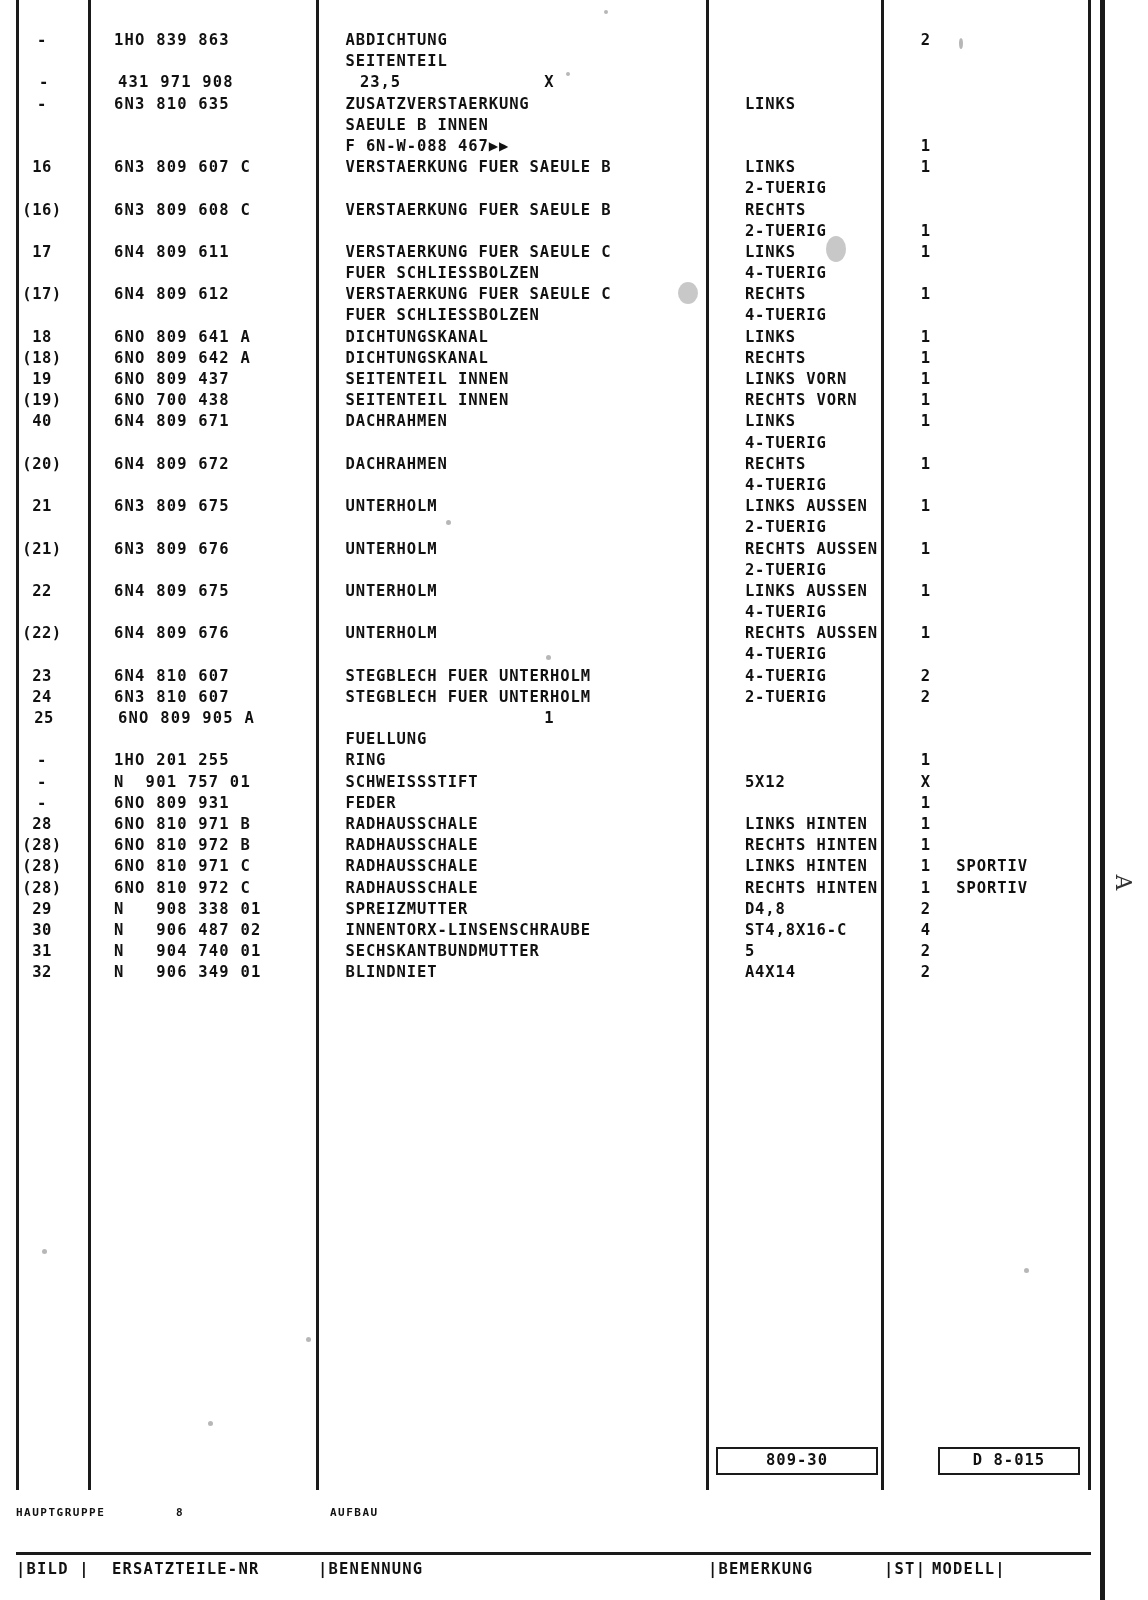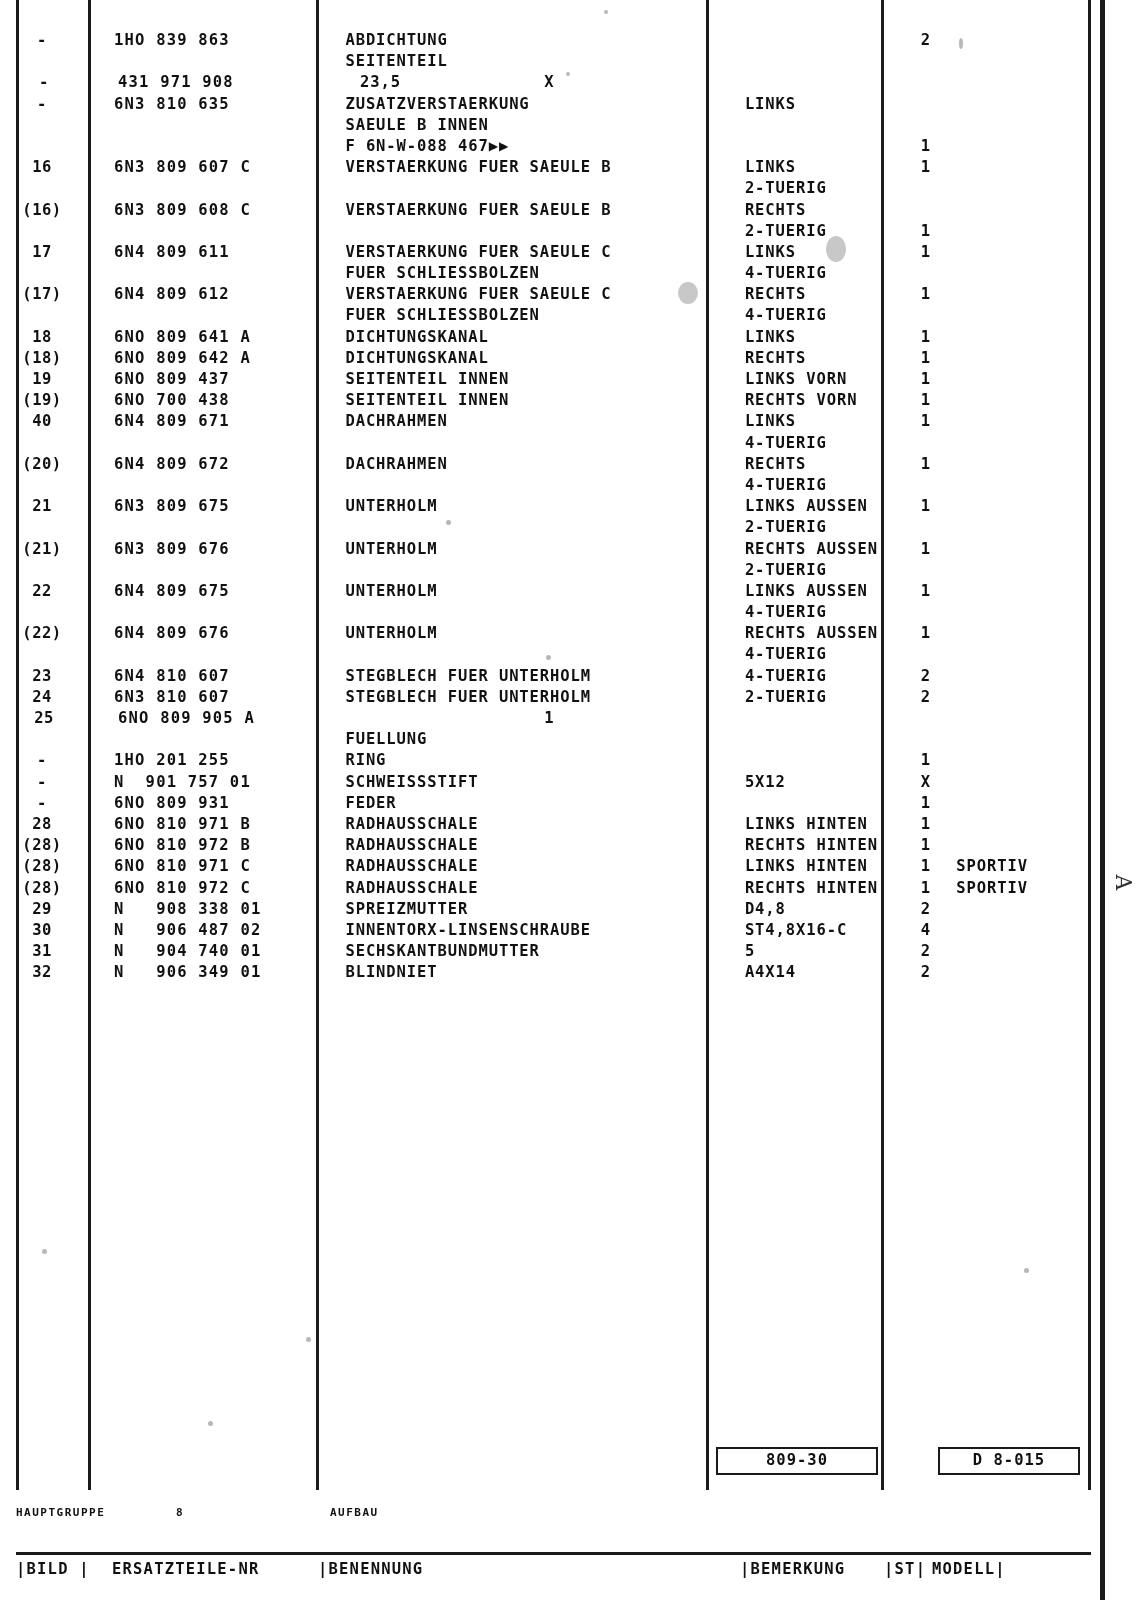--- a/index.html
+++ b/index.html
@@ -215,17 +215,17 @@
   </div>
 
   <div class="footer-label" style="left:16px; top:1506px;">HAUPTGRUPPE</div>
   <div class="footer-label" style="left:176px; top:1506px;">8</div>
   <div class="footer-label" style="left:330px; top:1506px;">AUFBAU</div>
 
   <div class="hline" style="left:16px; top:1552px; width:1075px; height:3px;"></div>
   <div class="colhead" style="left:16px; top:1560px;">|<span>BILD</span> |</div>
   <div class="colhead" style="left:112px; top:1560px;"><span>ERSATZTEILE-NR</span></div>
   <div class="colhead" style="left:318px; top:1560px;">|<span>BENENNUNG</span></div>
-  <div class="colhead" style="left:708px; top:1560px;margin-left:32px;">|<span>BEMERKUNG</span></div>
+  <div class="colhead" style="left:708px; top:1560px;">|<span>BEMERKUNG</span></div>
   <div class="colhead" style="left:884px; top:1560px;">|<span>ST</span>|</div>
   <div class="colhead" style="left:932px; top:1560px;text-align:center;"><span>MODELL</span>|</div>
 
 </div>
 
 </body></html>

